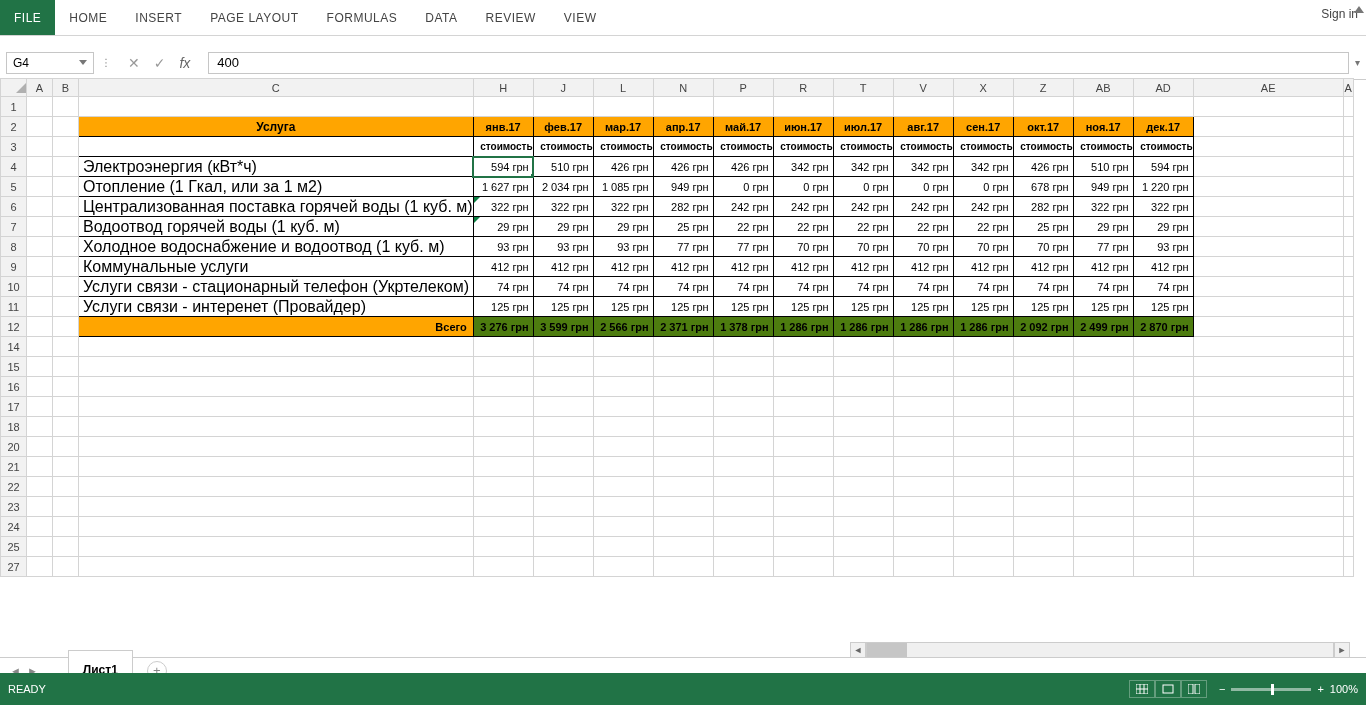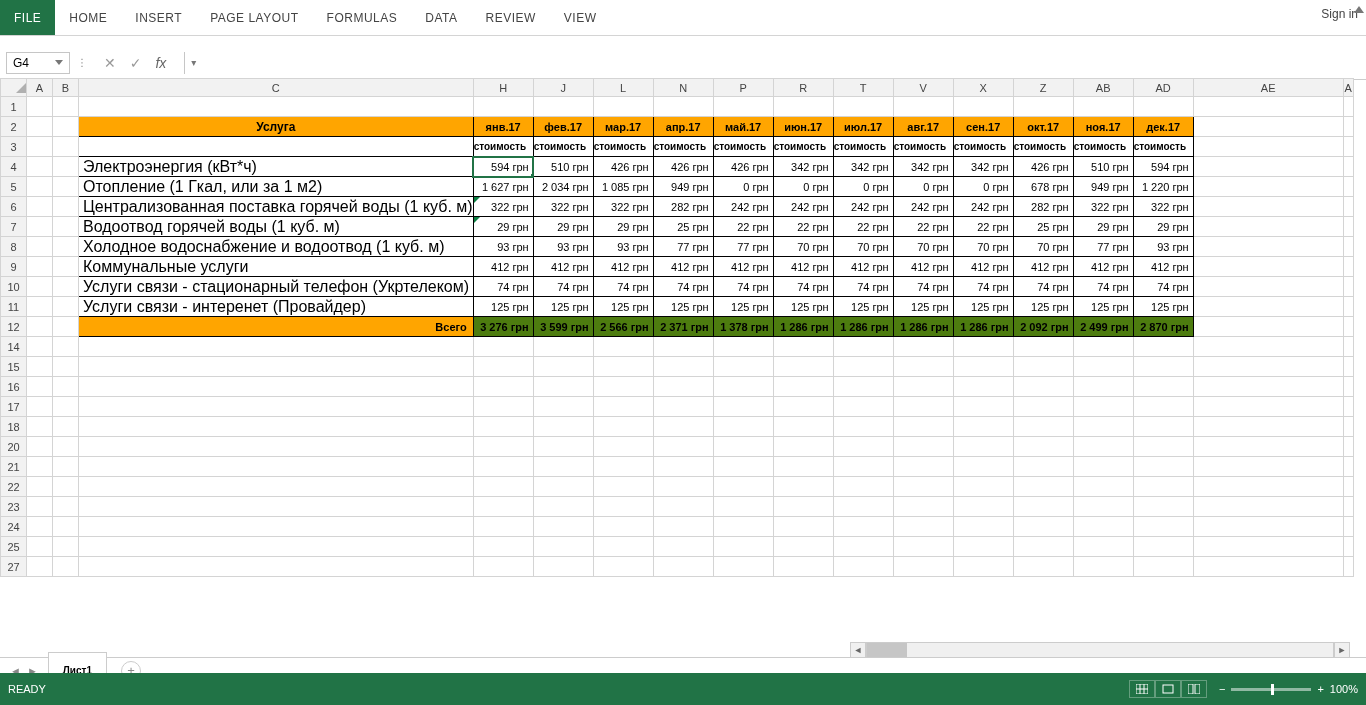--- a/index.html
+++ b/index.html
@@ -7,21 +7,21 @@
 
 
 .ribbon { height: 36px; background: #fff; display: flex; align-items: stretch; border-bottom: 1px solid #d4d4d4; position: relative; }
 .tab { padding: 0 14px; font-size: 12px; color: #444; display: flex; align-items: center; cursor: pointer; letter-spacing: .5px; }
 .tab.file { background: #217346; color: #fff; font-weight: 400; }
 .signin { position: absolute; right: 8px; top: 0; font-size: 12px; color: #444; height: 28px; display: flex; align-items: center; }
 .collapse-caret { position:absolute; right:2px; top:6px; width:0; height:0; border-left:5px solid transparent; border-right:5px solid transparent; border-bottom:7px solid #777; }
 
 
 .fx-row { height: 34px; border-bottom: 1px solid #ccc; margin-top: 10px; display: flex; align-items: center; padding-left: 6px; }
-.namebox { width: 64px; height: 22px; border: 1px solid #c6c6c6; font-size: 12px; padding: 2px 6px; display:flex; align-items:center; justify-content:space-between; }
+.namebox { width: 88px; height: 22px; border: 1px solid #c6c6c6; font-size: 12px; padding: 2px 6px; display:flex; align-items:center; justify-content:space-between; }
 .namebox .dd { width:0;height:0;border-left:4px solid transparent;border-right:4px solid transparent;border-top:5px solid #777; }
 .fx-sep { width: 24px; display:flex; justify-content:center; color:#888; font-size:10px; }
 .fx-icons { display:flex; align-items:center; gap:14px; color:#999; padding:0 10px; }
 .fx-icons span { font-size:14px; }
 .fx-label { font-style: italic; font-size: 14px; color:#666; padding-right:8px; }
 .fx-input { flex:1; height:22px; border:1px solid #c6c6c6; border-right:none; font-size:13px; padding:2px 8px; display:flex; align-items:center; }
 .fx-expand { width:18px; border-left:1px solid #c6c6c6; height:22px; display:flex; align-items:center; justify-content:center; color:#777; font-size:10px; }
 
 
 .grid-wrap { position:absolute; top:78px; left:0; right:0; bottom:48px; overflow:hidden; }
@@ -30,33 +30,33 @@
 .sheet thead th { background:#f2f2f2; color:#444; font-weight:400; text-align:center; height:18px; font-size:11px; }
 .sheet tbody th.rowhead { background:#f2f2f2; color:#444; font-weight:400; text-align:center; width:26px; font-size:11px; }
 .rowhead.sel { background:#d6d6d6; }
 .corner { background:#f2f2f2; width:26px; }
 .corner-tri { width:0;height:0;border-left:10px solid transparent;border-bottom:10px solid #b0b0b0; float:right; }
 
 
 td.dcell { text-align:right; padding-right:4px; border:1px solid #000; font-size:11px; }
 td.thead1 { background:#ffa500; text-align:center; font-weight:700; border:1px solid #000; color:#000; font-size:11px; }
 td.thead-service { background:#ffa500; text-align:center; font-weight:700; border:1px solid #000; color:#000; font-size:12px; }
-td.thead2 { text-align:left; font-weight:700; border:1px solid #000; background:#fff; font-size:10px; }
+td.thead2 { text-align:right; font-weight:700; border:1px solid #000; background:#fff; font-size:10px; }
 td.svc { border:1px solid #000; padding-left:4px; font-size:16px; }
 td.total-label { background:#ffa500; text-align:right; font-weight:700; padding-right:6px; border:1px solid #000; font-size:11px; }
 td.total { background:#4d7c0f; text-align:right; font-weight:700; border:1px solid #000; padding-right:4px; font-size:11px; }
 .green-tri { position:relative; }
 .green-tri::before { content:""; position:absolute; top:0; left:0; width:0; height:0; border-top:6px solid #0b8043; border-right:6px solid transparent; }
 .sel-cell { outline:2px solid #217346; outline-offset:-1px; position:relative; }
 .sel-cell::after{ content:""; position:absolute; right:-3px; bottom:-3px; width:5px; height:5px; background:#217346; }
 
 
 .sheet-tabs { position:absolute; bottom:22px; left:0; right:0; height:26px; background:#fff; border-top:1px solid #ccc; display:flex; align-items:center; }
 .st-nav { display:flex; gap:6px; padding:0 10px; color:#888; font-size:11px; }
-.st-tab { border:1px solid #ccc; border-bottom:2px solid #217346; padding:12px 14px; font-size:10px; font-weight:700; background:#fff; margin-left:0; }
+.st-tab { border:1px solid #ccc; border-bottom:2px solid #217346; padding:12px 14px; font-size:12px; font-weight:700; background:#fff; margin-left:20px; }
 .st-add { width:20px; height:20px; border:1px solid #ccc; border-radius:50%; display:flex; align-items:center; justify-content:center; color:#888; margin-left:14px; font-size:13px; }
 .hscroll { position:absolute; right:16px; bottom:24px; width:500px; height:18px; display:flex; align-items:center;}
 .hscroll .track{ flex:1; height:16px; background:#f0f0f0; border:1px solid #ccc; position:relative;}
 .hscroll .thumb{ position:absolute; left:0; top:0; height:14px; width:40px; background:#c6c6c6;}
 .hscroll .btn{ width:16px; height:16px; background:#f0f0f0; border:1px solid #ccc; display:flex; align-items:center; justify-content:center; font-size:9px; color:#666;}
 
 
 .status { position:absolute; bottom:0; left:0; right:0; height:15px; background:#217346; color:#fff; display:flex; align-items:center; font-size:11px; padding:16px 8px; justify-content:space-between; }
 .status-right { display:flex; align-items:center; gap:12px; }
 .view-icons { display:flex; gap:0; }
@@ -85,20 +85,23 @@
 <div class="fx-row">
   <div class="namebox">
     <span>G4</span>
     <span class="dd"></span>
   </div>
   <div class="fx-sep">⋮</div>
   <div class="fx-icons">
     <span>✕</span>
     <span>✓</span>
     <span class="fx-label">fx</span>
+  </div>
+  <div class="fx-input">
+    <span>400</span>
   </div>
   <div class="fx-expand">▾</div>
 </div>
 
 <div class="grid-wrap">
   <table class="sheet" id="sheet">
       <colgroup>
         <col class="corner" style="width:26px">
         <col style="width:26px">
         <col style="width:26px">

